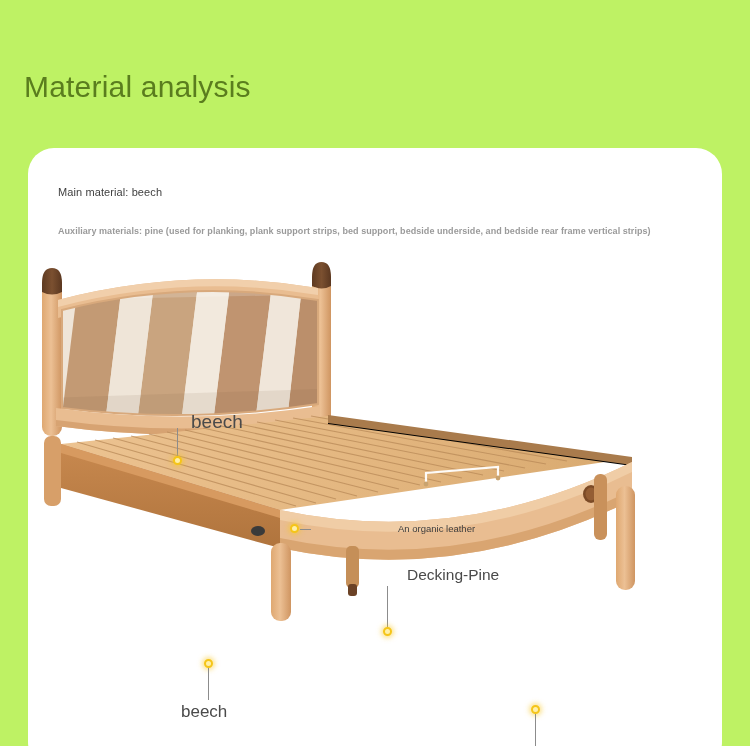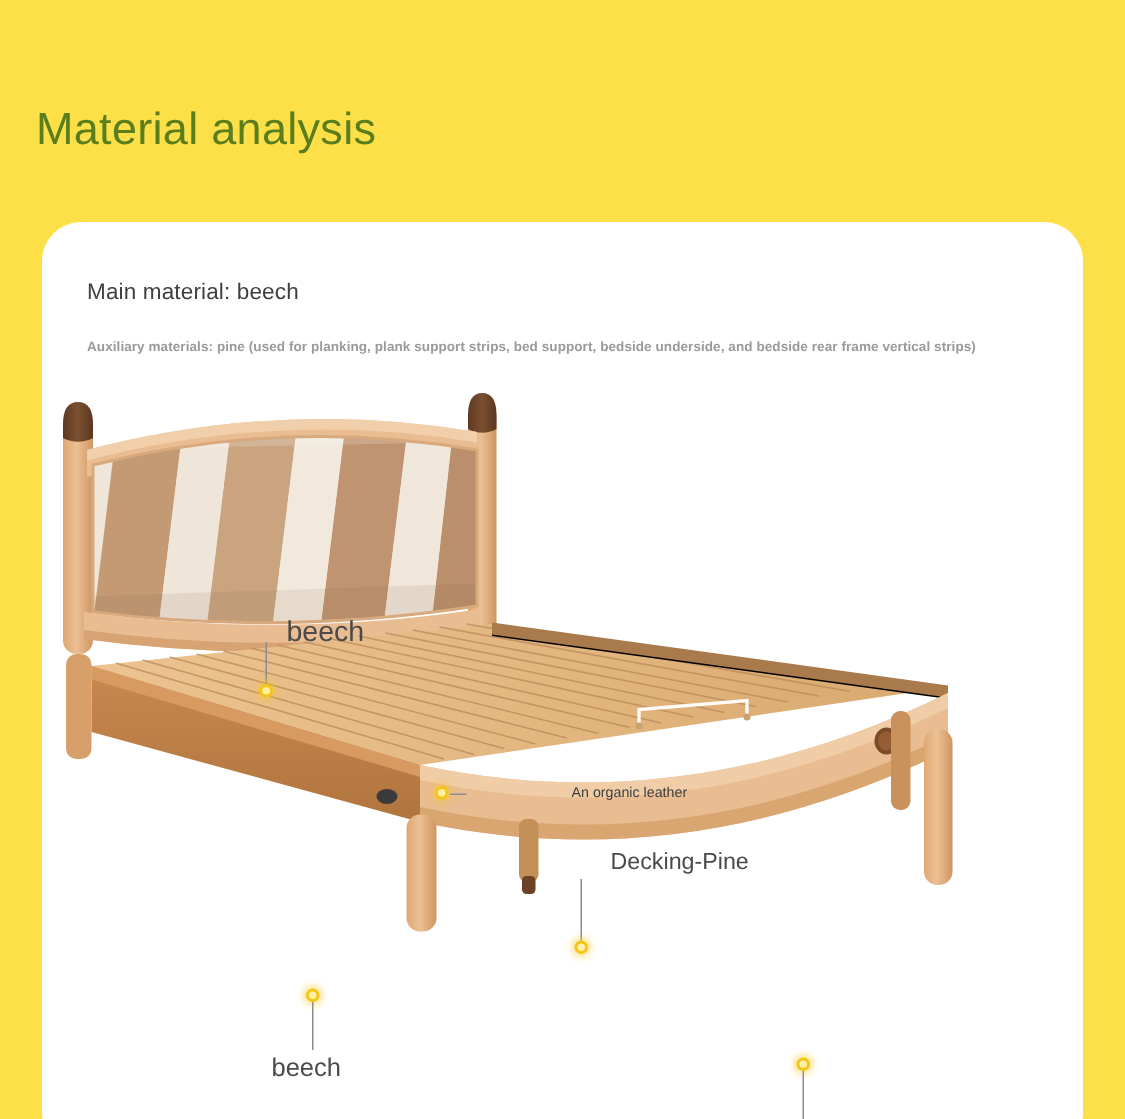--- a/index.html
+++ b/index.html
@@ -2,21 +2,21 @@
 <html><head>
 <meta charset="utf-8">
 <style>
   * { box-sizing: border-box; margin: 0; padding: 0; }
   html, body {
     width: 750px; height: 746px;
     background: #faf6f0;
     font-family: "Liberation Sans", sans-serif;
     overflow: hidden;
   }
-  .page { position: relative; width: 750px; height: 746px; background: #fde047; }
+  .page { position: relative; width: 750px; height: 746px; background: #bef264; }
 
   .page-title {
     position: absolute;
     left: 24px; top: 70px;
     font-size: 30px;
     font-weight: 400;
     color: #5a7d1e;
     letter-spacing: 0.2px;
     white-space: nowrap;
   }
@@ -25,21 +25,21 @@
     position: absolute;
     left: 28px; top: 148px;
     width: 694px; height: 620px;
     background: #ffffff;
     border-radius: 26px;
   }
 
   .main-material {
     position: absolute;
     left: 30px; top: 38px;
-    font-size: 15px;
+    font-size: 11px;
     color: #3f3f3f;
     letter-spacing: 0.1px;
     white-space: nowrap;
   }
   .aux-material {
     position: absolute;
     left: 30px; top: 78px;
     font-size: 9px;
     color: #9a9a9a;
     letter-spacing: 0.05px;
@@ -56,21 +56,21 @@
   .bed-svg { position: absolute; left: 0; top: 0; width: 694px; height: 520px; }
 
   
   .callout-label {
     position: absolute;
     color: #4a4a4a;
     white-space: nowrap;
     font-family: "Liberation Sans", sans-serif;
   }
   .lbl-beech-top   { left: 163px; top: 263px; font-size: 19px; }
-  .lbl-leather     { left: 353px; top: 375px; font-size: 9.5px; color: #3d3d3d; }
+  .lbl-leather     { left: 370px; top: 375px; font-size: 9.5px; color: #3d3d3d; }
   .lbl-decking     { left: 379px; top: 418px; font-size: 15.5px; }
   .lbl-beech-left  { left: 153px; top: 554px; font-size: 17px; }
 
   .marker {
     position: absolute;
     width: 9px; height: 9px;
     border-radius: 50%;
     background: #fff0a8;
     border: 2px solid #f5c518;
     box-shadow: 0 0 5px 2px rgba(247, 200, 40, 0.55);

